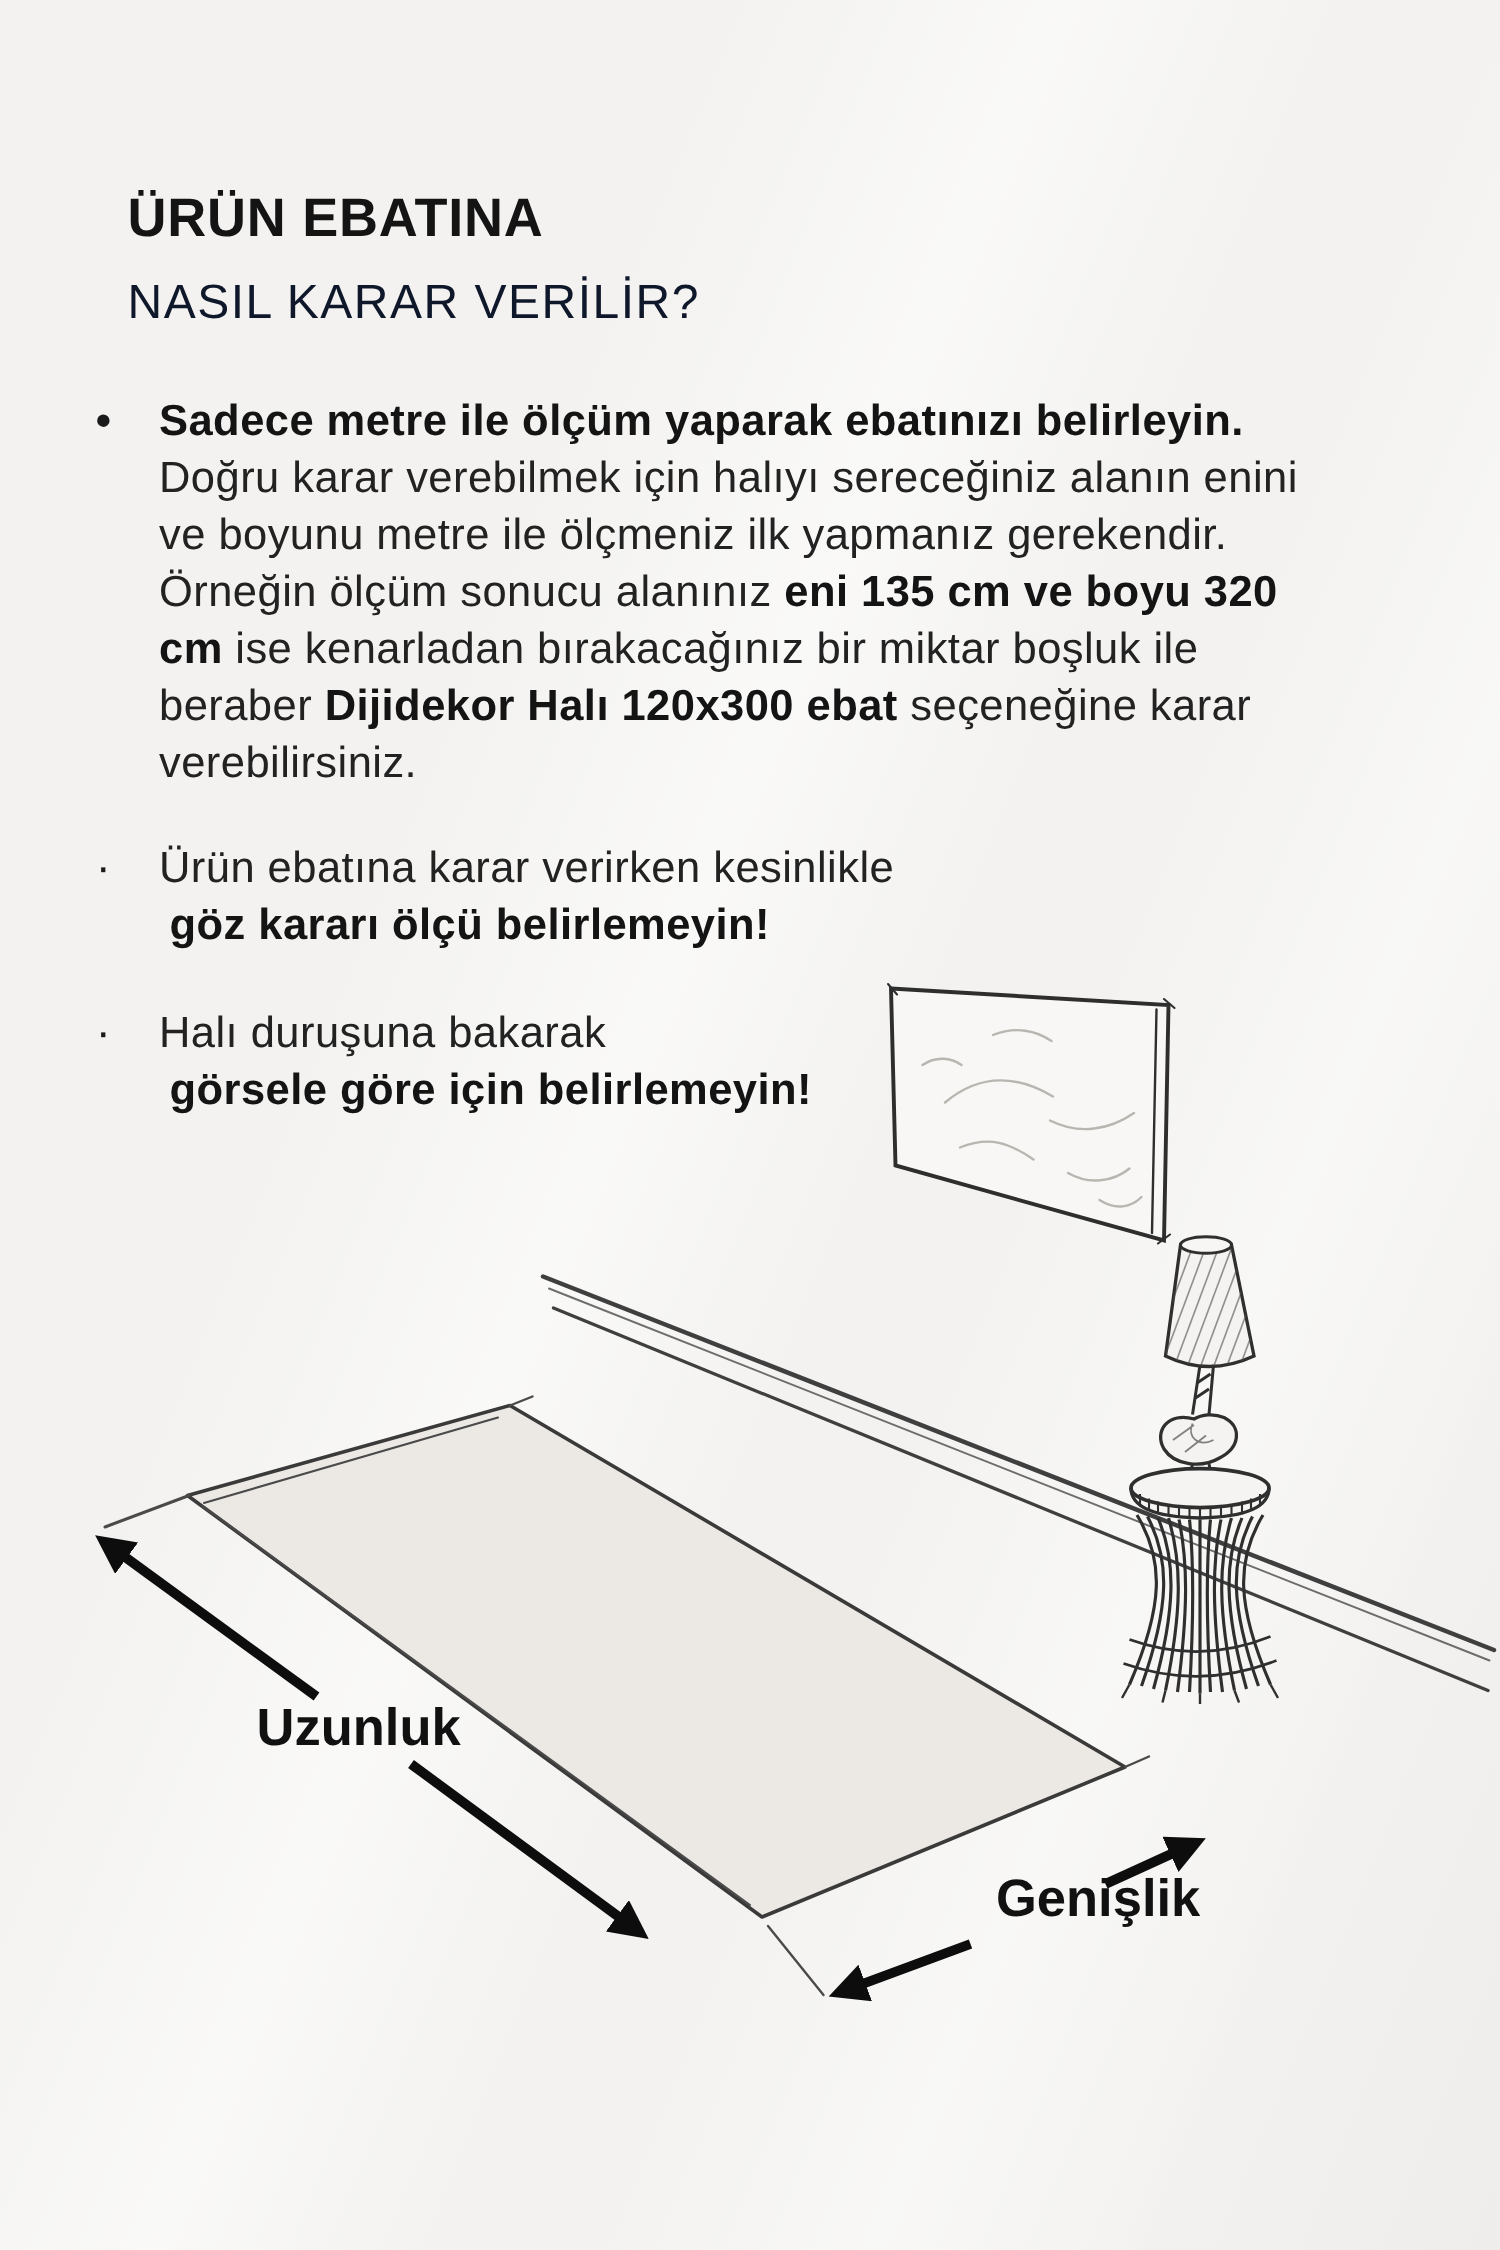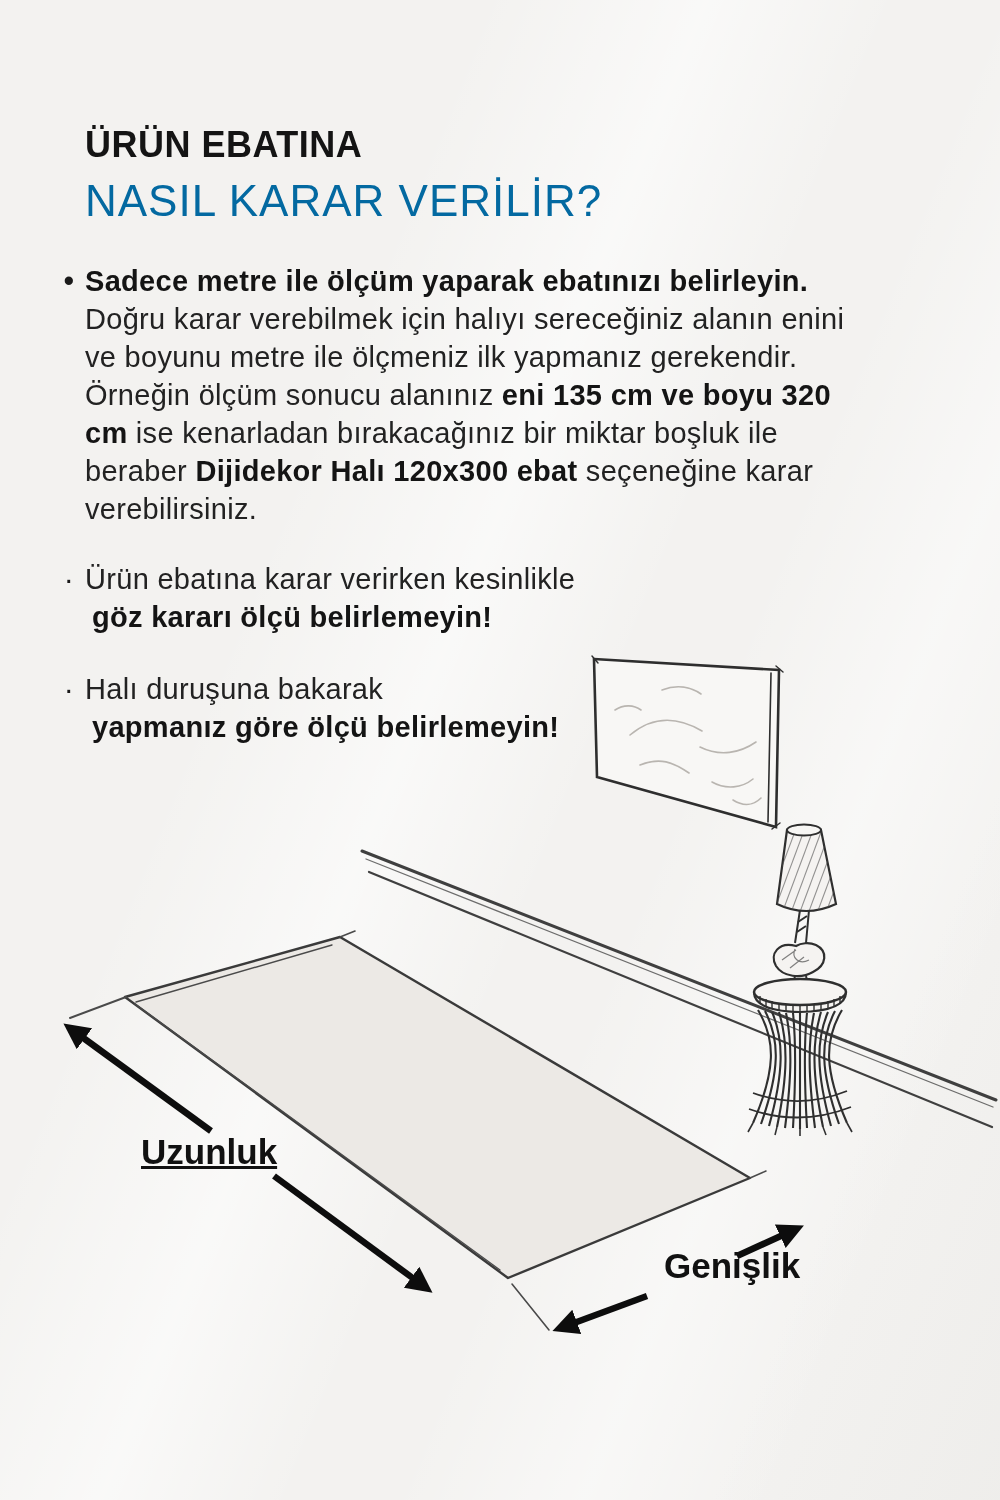--- a/index.html
+++ b/index.html
@@ -10,37 +10,37 @@
     color:#1c1c1c;
   }
   
   .sheen{position:absolute;inset:0;pointer-events:none;}
   .sheen.s1{background:linear-gradient(112deg,rgba(255,255,255,0) 30%,rgba(255,255,255,.55) 44%,rgba(255,255,255,0) 56%);}
   .sheen.s2{background:linear-gradient(112deg,rgba(255,255,255,0) 62%,rgba(255,255,255,.45) 74%,rgba(255,255,255,0) 86%);}
   .sheen.s3{background:linear-gradient(292deg,rgba(230,229,226,.35) 0%,rgba(230,229,226,0) 18%);}
 
   .content{position:absolute;left:85px;top:116px;width:800px;}
   .title-line1{font-size:36px;line-height:58px;font-weight:700;letter-spacing:.5px;color:#141414;}
-  .title-line2{font-size:44px;line-height:54px;font-weight:400;letter-spacing:1px;color:#0369a1;}
+  .title-line2{font-size:32px;line-height:54px;font-weight:400;letter-spacing:1px;color:#0f172a;}
 
   .bullets{margin-top:34px;font-size:29px;line-height:38px;letter-spacing:.3px;color:#222;}
   .bullet{display:flex;margin-left:-24px;}
   .bullet .marker{width:16px;flex:0 0 16px;text-align:center;margin-right:8px;color:#1a1a1a;}
   .bullet.b1 .marker{font-weight:700;}
   .bullet.small-dot .marker{font-size:30px;}
   .b{font-weight:700;color:#141414;}
-  .bullet .text{max-width:780px;}
+  .bullet .text{max-width:780px;margin-left:21px;}
   .bullet + .bullet{margin-top:30px;}
   .bullet.b2{margin-top:32px;}
   .bullet.b3{margin-top:34px;}
   .line2{display:block;padding-left:7px;}
 
   .illustration{position:absolute;left:0;top:630px;width:1000px;height:870px;}
   .dim-label{position:absolute;font-weight:700;font-size:35px;letter-spacing:0;color:#111;}
-  .dim-label.uzunluk{left:141px;top:1132px;text-decoration:underline;}
+  .dim-label.uzunluk{left:171px;top:1132px;}
   .dim-label.genislik{left:620px;top:1246px;margin-left:44px;}
 </style>
 </head>
 <body>
 
 <div class="sheen s1"></div>
 <div class="sheen s2"></div>
 <div class="sheen s3"></div>
 
 <div class="content">
@@ -53,21 +53,21 @@
       <span class="text"><span class="b">Sadece metre ile ölçüm yaparak ebatınızı belirleyin.</span><span> Doğru karar verebilmek için halıyı sereceğiniz alanın enini ve boyunu metre ile ölçmeniz ilk yapmanız gerekendir. Örneğin ölçüm sonucu alanınız </span><span class="b">eni 135 cm ve boyu 320 cm</span><span> ise kenarladan bırakacağınız bir miktar boşluk ile beraber </span><span class="b">Dijidekor Halı 120x300 ebat</span><span> seçeneğine karar verebilirsiniz.</span></span>
     </div>
 
     <div class="bullet b2 small-dot">
       <span class="marker">·</span>
       <span class="text"><span>Ürün ebatına karar verirken kesinlikle</span><span class="line2 b">göz kararı ölçü belirlemeyin!</span></span>
     </div>
 
     <div class="bullet b3 small-dot">
       <span class="marker">·</span>
-      <span class="text"><span>Halı duruşuna bakarak</span><span class="line2 b">yapmanız göre ölçü belirlemeyin!</span></span>
+      <span class="text"><span>Halı duruşuna bakarak</span><span class="line2 b">görsele göre için belirlemeyin!</span></span>
     </div>
   </div>
 </div>
 
 <svg class="illustration" viewBox="0 0 1000 870" xmlns="http://www.w3.org/2000/svg">
   <defs>
     <marker id="ah" markerUnits="userSpaceOnUse" markerWidth="34" markerHeight="28" refX="3" refY="13" orient="auto">
       <path d="M0,0 L26,13 L0,26 Z" fill="#0d0d0d"></path>
     </marker>
     <clipPath id="shadeClip">

